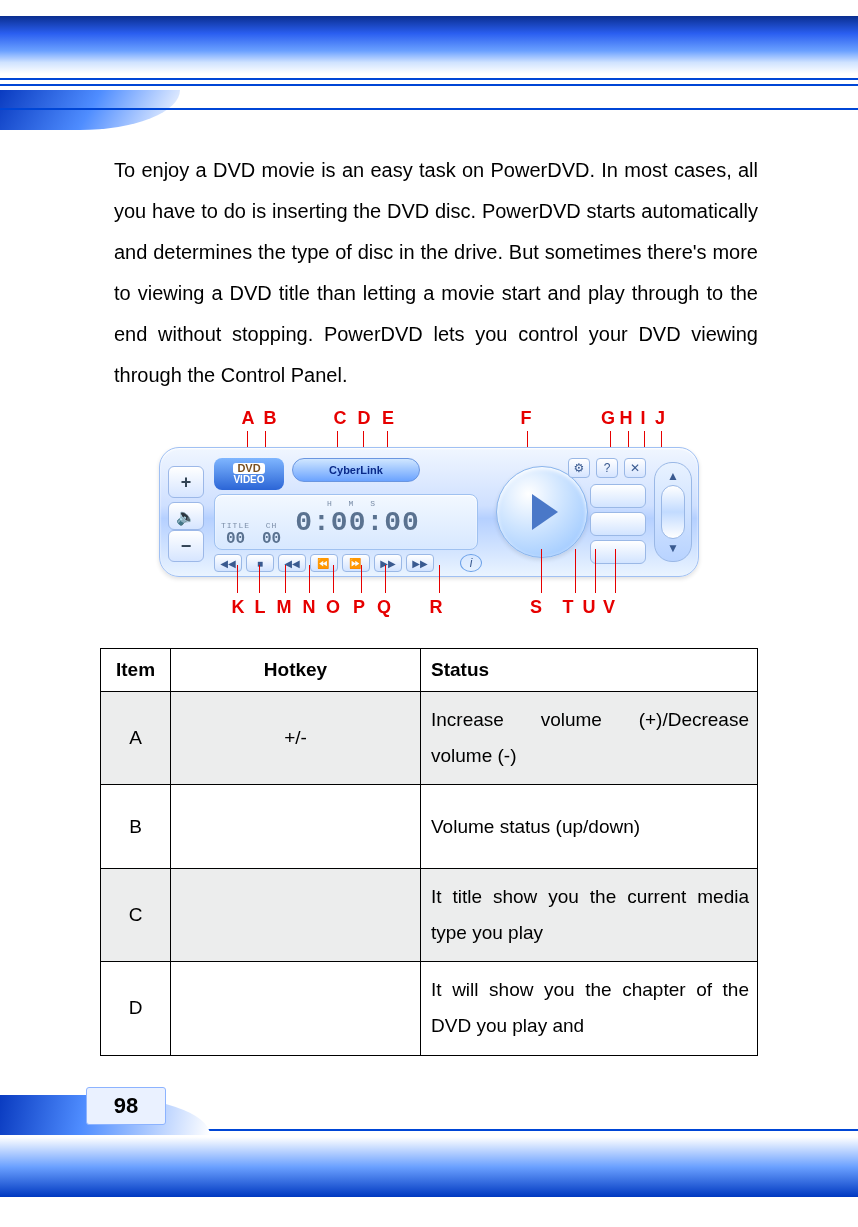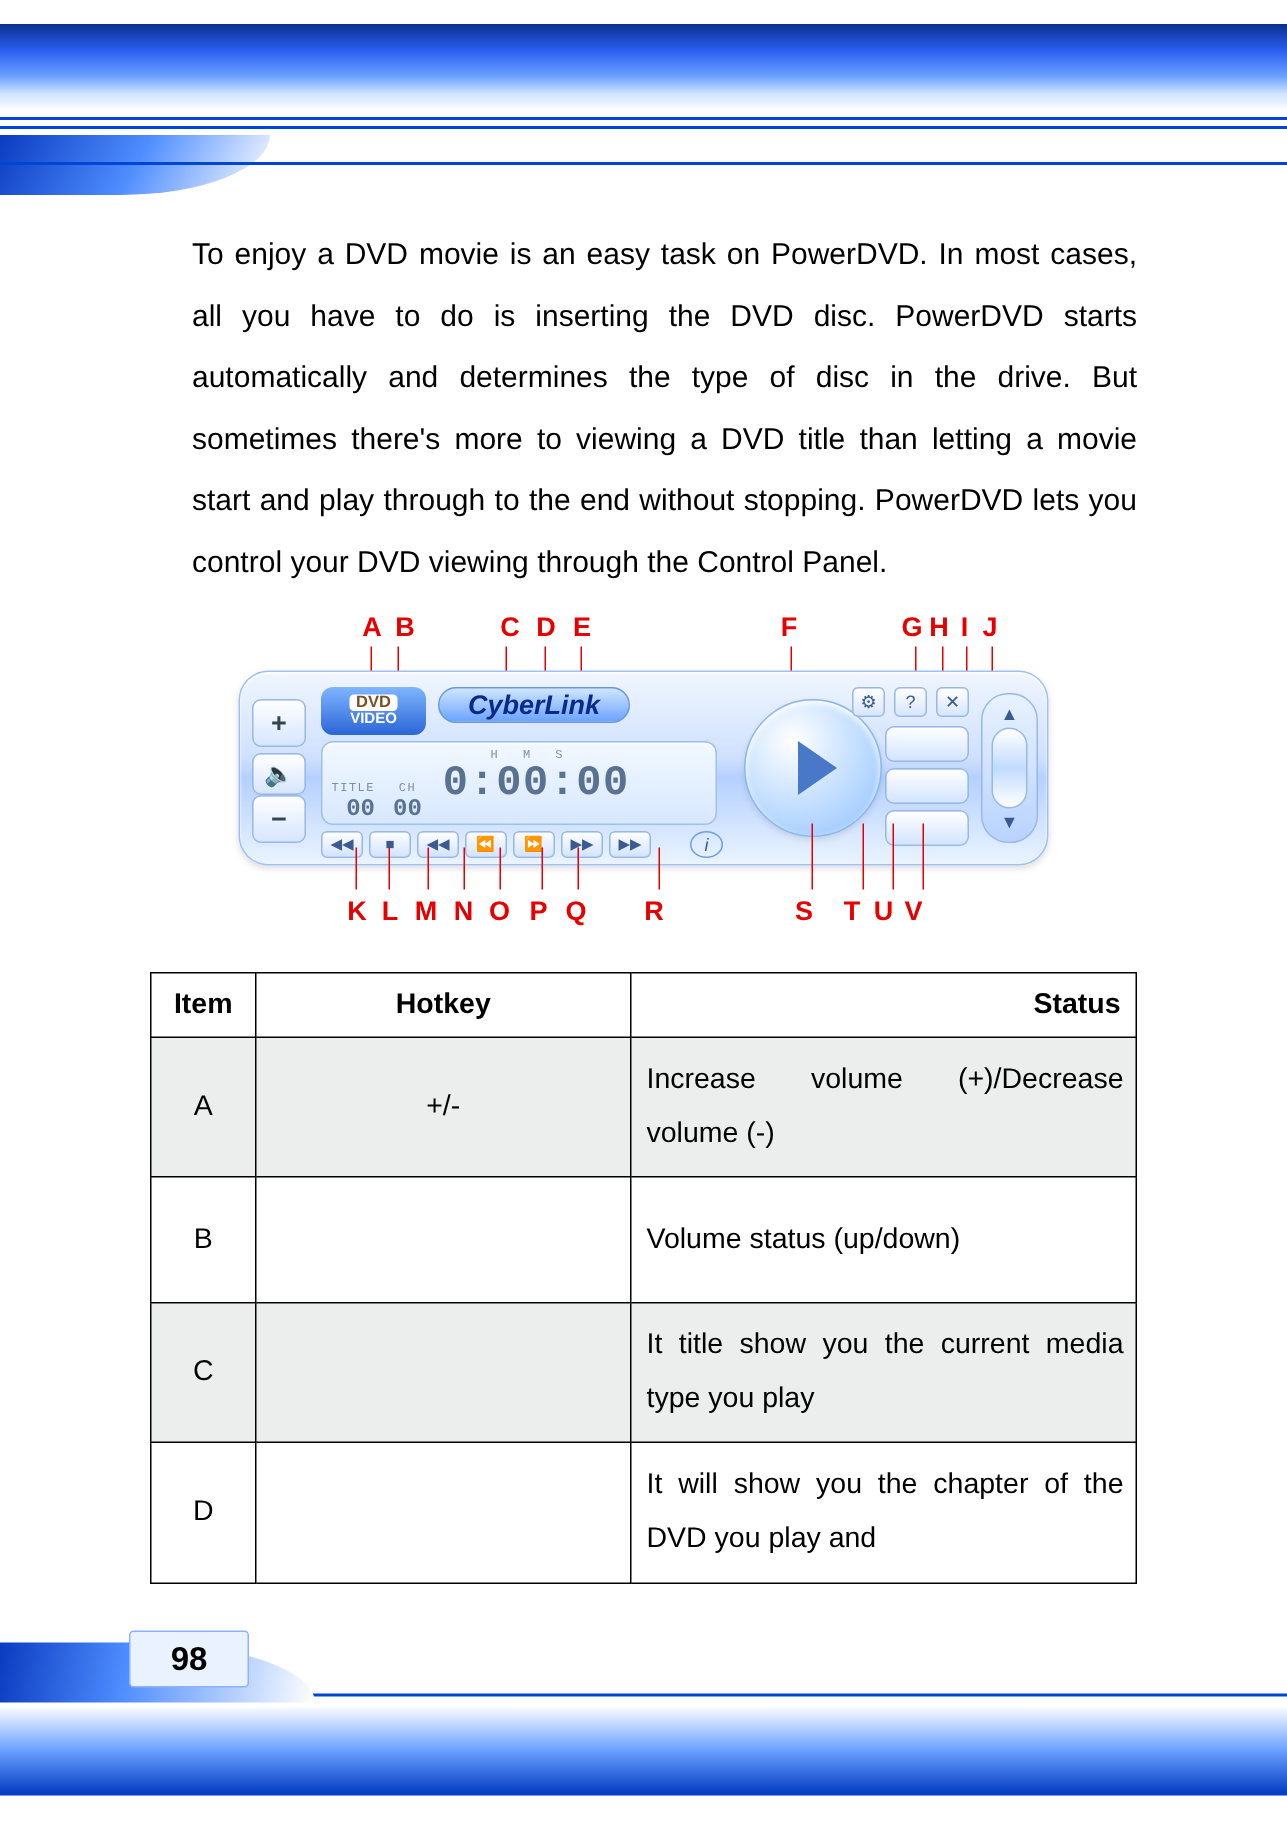--- a/index.html
+++ b/index.html
@@ -10,56 +10,56 @@
 .line-c { position:absolute; left:0; right:0; top:108px; height:2px; background:#0046d6; }
 .sweep { position:absolute; top:90px; left:0; height:40px; width:180px; background:linear-gradient(120deg,#0a3bc0 0%,#4f8dff 50%,#fff 100%); border-bottom-right-radius:100px 40px; }
 .bot-band { position:absolute; left:0; right:0; bottom:30px; height:60px; background:linear-gradient(0deg,#0038c0 0%,#6aa0ff 50%,#fff 100%); }
 .bot-line-a { position:absolute; left:0; right:0; bottom:96px; height:2px; background:#0046d6; }
 .bot-sweep { position:absolute; bottom:92px; left:0; height:40px; width:210px; background:linear-gradient(100deg,#0a3bc0 0%,#4f8dff 40%,#fff 100%); border-top-right-radius:120px 40px; }
 .pagebox { position:absolute; left:86px; bottom:102px; width:80px; height:38px; background:#eaf1ff; border:1px solid #8cb3ff; border-radius:3px; display:flex; align-items:center; justify-content:center; font-size:22px; font-weight:bold; color:#000; }
 .content { position:absolute; left:100px; right:100px; top:150px; }
 .bullet-row { display:flex; align-items:center; gap:18px; margin-bottom:18px; }
 .bullet { width:12px; height:12px; border-radius:50%; background:#1b4ddc; flex:none; }
 .heading { font-size:23px; font-weight:bold; font-style:italic; }
-.body-para { margin-left:28px; font-size:20px; line-height:2.05; text-align:justify; margin-bottom:12px; }
+.body-para { margin-left:14px; font-size:20px; line-height:2.05; text-align:justify; margin-bottom:12px; }
 .fig { margin:0 auto 20px; width:540px; position:relative; }
 .labels { display:flex; font-size:18px; font-weight:bold; color:#e60000; margin-bottom:2px; }
 .labels span { flex:none; text-align:center; }
 .lbl-top .a{width:22px;margin-left:78px}.lbl-top .b{width:22px}.lbl-top .gap1{width:48px}.lbl-top .c{width:22px}.lbl-top .d{width:26px}.lbl-top .e{width:22px}.lbl-top .gap2{width:116px}.lbl-top .f{width:22px}.lbl-top .gap3{width:62px}.lbl-top .g{width:18px}.lbl-top .h{width:18px}.lbl-top .i{width:16px}.lbl-top .j{width:18px}
 .lbl-bot { margin-top:4px; }
 .lbl-bot .k{width:22px;margin-left:68px}.lbl-bot .l{width:22px}.lbl-bot .m{width:26px}.lbl-bot .n{width:24px}.lbl-bot .o{width:24px}.lbl-bot .p{width:28px}.lbl-bot .q{width:22px}.lbl-bot .gap3{width:30px}.lbl-bot .r{width:22px}.lbl-bot .gap4{width:78px}.lbl-bot .s{width:22px}.lbl-bot .gap5{width:10px}.lbl-bot .t{width:22px}.lbl-bot .u{width:20px}.lbl-bot .v{width:20px}
 .panel { width:540px; height:130px; border-radius:20px; background:linear-gradient(180deg,#f0f6ff 0%,#cfe0ff 45%,#b5d0ff 55%,#eaf4ff 100%); border:1px solid #a0c0f3; position:relative; box-shadow:0 2px 4px rgba(0,0,0,0.12), inset 0 1px 2px #fff; }
 .vol { position:absolute; left:8px; top:18px; width:38px; }
 .volbtn { width:36px; height:32px; margin-bottom:4px; border-radius:6px; background:linear-gradient(180deg,#fff,#d6e5ff); border:1px solid #9cb8e8; display:flex; align-items:center; justify-content:center; font-size:18px; color:#345; font-weight:bold; }
 .vol-mute { width:36px; height:28px; border-radius:6px; background:linear-gradient(180deg,#fff,#d6e5ff); border:1px solid #9cb8e8; display:flex; align-items:center; justify-content:center; font-size:16px; }
 .dvd-badge { position:absolute; left:54px; top:10px; width:70px; height:32px; border-radius:8px; background:linear-gradient(180deg,#7fb6ff,#2b65d6); display:flex; flex-direction:column; align-items:center; justify-content:center; font-size:10px; font-weight:bold; color:#fff; line-height:1; }
 .dvd-badge .t1{background:#fff;color:#7a5020;border-radius:3px;padding:0 4px;font-size:11px;margin-bottom:1px}
-.cyber { position:absolute; left:132px; top:10px; width:128px; height:24px; border-radius:12px; background:linear-gradient(180deg,#cfe6ff,#6ba3ff); border:1px solid #6a96e0; font-size:18px; font-weight:bold; font-style:italic; color:#0a2a8a; display:flex; align-items:center; justify-content:center; }
+.cyber { position:absolute; left:132px; top:10px; width:128px; height:24px; border-radius:12px; background:linear-gradient(180deg,#cfe6ff,#6ba3ff); border:1px solid #6a96e0; font-size:11px; font-weight:bold; color:#0a2a8a; display:flex; align-items:center; justify-content:center; }
 .lcd { position:absolute; left:54px; top:46px; width:264px; height:56px; border-radius:8px; background:linear-gradient(180deg,#f2f8ff,#d7e8ff); border:1px solid #9fc1f0; box-shadow:inset 0 1px 2px #fff; font-family:'Courier New',monospace; color:#5a7290; display:flex; align-items:center; }
 .lcd .col { padding:0 6px; text-align:center; }
 .lcd .lbl { font-size:8px; letter-spacing:1px; color:#7b8ea8;margin-top:24px; }
-.lcd .val { font-size:16px; font-weight:bold;text-align:right; }
+.lcd .val { font-size:16px; font-weight:bold; }
 .lcd .time { font-size:28px; font-weight:bold; letter-spacing:1px; margin-left:8px; }
 .lcd .hms { font-size:8px; letter-spacing:6px; margin-left:0; color:#7b8ea8; position:absolute; top:4px; left:112px; }
 .transport { position:absolute; left:54px; top:106px; display:flex; gap:4px; }
 .tbtn { width:28px; height:18px; border-radius:4px; background:linear-gradient(180deg,#fff,#d2e3ff); border:1px solid #9ab8e6; font-size:10px; display:flex; align-items:center; justify-content:center; color:#3a5a90; }
 .info-icn { position:absolute; left:300px; top:106px; width:22px; height:18px; border-radius:50%; border:1px solid #6aa0e8; font-style:italic; font-size:12px; color:#3a5a90; display:flex; align-items:center; justify-content:center; }
 .bigplay { position:absolute; left:336px; top:18px; width:92px; height:92px; border-radius:50%; background:radial-gradient(circle at 35% 30%,#fff 0%,#cfe5ff 40%,#8ec0ff 100%); border:1px solid #8cb6ec; box-shadow:0 2px 4px rgba(0,0,0,.1), inset 0 2px 4px #fff; display:flex; align-items:center; justify-content:center; }
 .bigplay::after { content:""; width:0; height:0; border-left:26px solid #4a78c8; border-top:18px solid transparent; border-bottom:18px solid transparent; margin-left:6px; }
 .rightcol { position:absolute; right:52px; top:10px; display:flex; gap:6px; }
 .ricon { width:22px; height:20px; border-radius:4px; background:linear-gradient(180deg,#fff,#d6e5ff); border:1px solid #9ab8e6; display:flex; align-items:center; justify-content:center; font-size:12px; color:#3a5a90; }
 .rbtn-stack { position:absolute; right:52px; top:36px; width:56px; }
 .rbtn { height:24px; margin-bottom:4px; border-radius:6px; background:linear-gradient(180deg,#fff,#d2e4ff); border:1px solid #9ab8e6; }
 .scroll { position:absolute; right:6px; top:14px; width:38px; height:100px; border-radius:18px; background:linear-gradient(180deg,#e8f2ff,#b8d3ff); border:1px solid #9ab8e6; display:flex; flex-direction:column; align-items:center; justify-content:space-between; padding:6px 0; }
 .scroll .arrow { font-size:12px; color:#3a5a90; }
 .scroll .wheel { width:24px; height:54px; border-radius:12px; background:linear-gradient(180deg,#fff,#c2dbff,#fff); border:1px solid #9ab8e6; }
 .callout-line { position:absolute; width:1px; background:#e60000; }
 table.hot { width:100%; border-collapse:collapse; font-size:19px; margin-top:30px; }
 table.hot th, table.hot td { border:1px solid #000; padding:10px 10px; vertical-align:middle; }
-table.hot th { font-weight:bold; text-align:right; background:#fff; }
+table.hot th { font-weight:bold; text-align:left; background:#fff; }
 table.hot .col-item { width:70px; text-align:center; }
 table.hot .col-hot { width:250px; text-align:center; }
 table.hot .col-stat { text-align:justify; line-height:1.9; padding-left:10px; padding-right:8px; }
 tr.shade td { background:#eceded; }
 </style>
 </head>
 <body>
 
 <div class="band1"></div>
 <div class="line-a"></div>

